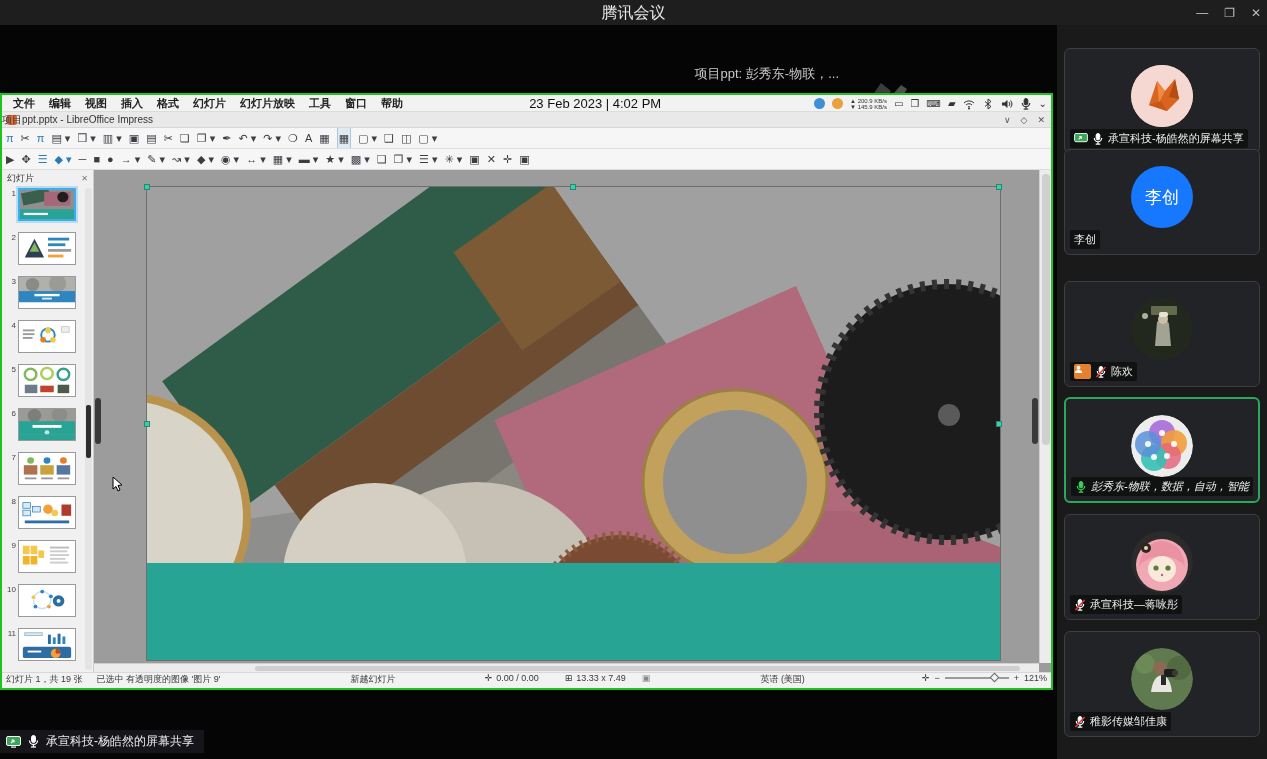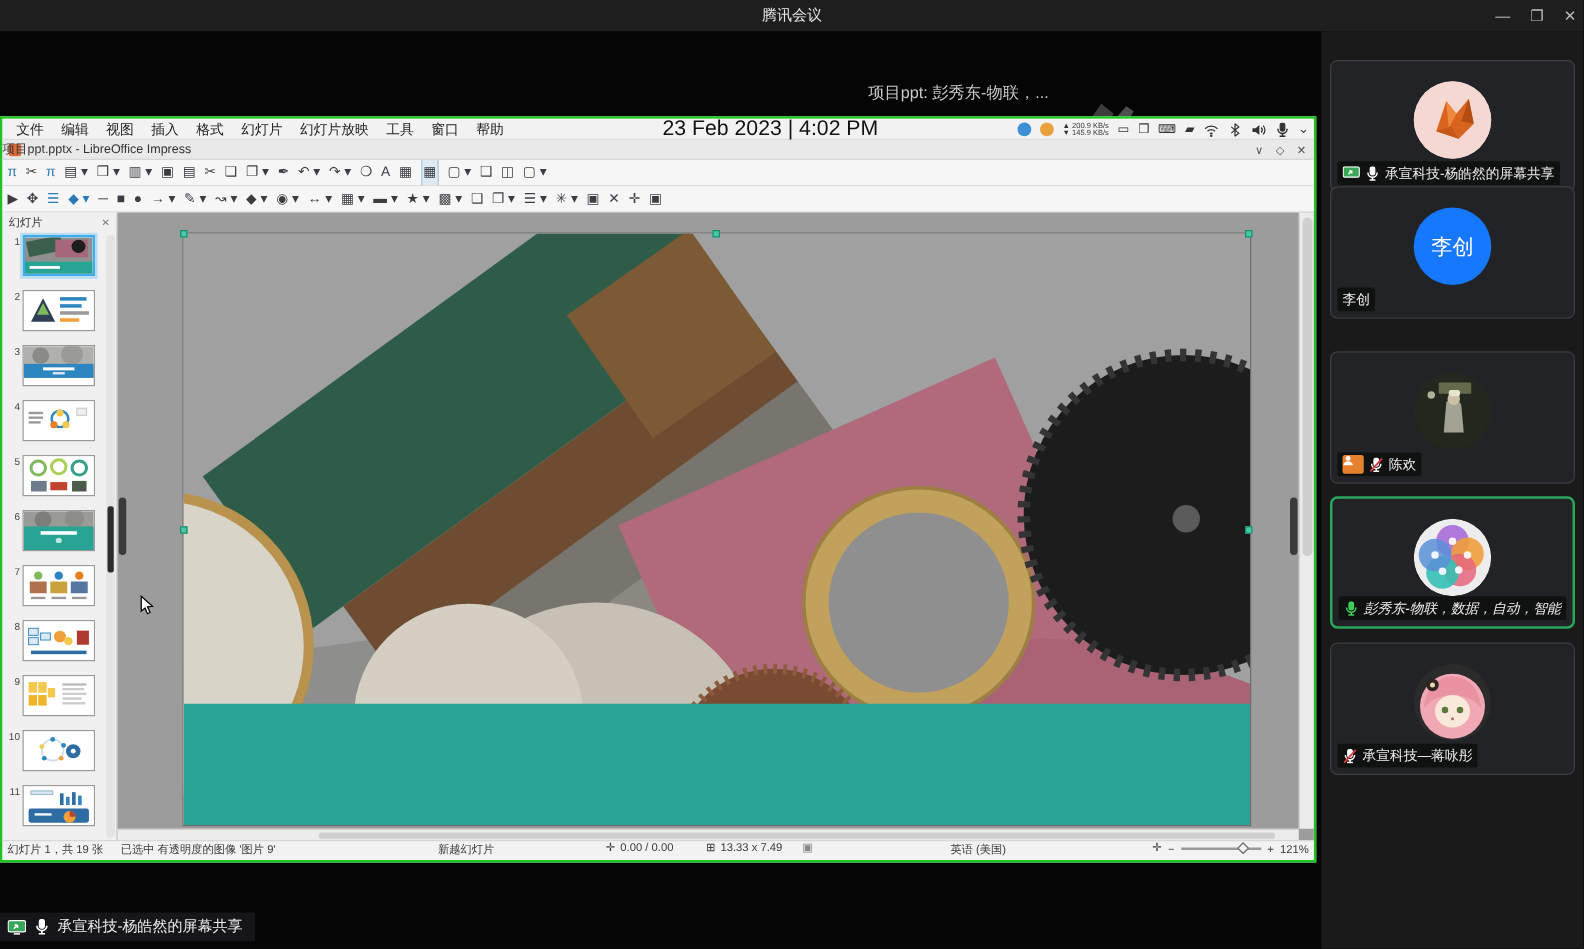--- a/index.html
+++ b/index.html
@@ -2,36 +2,36 @@
 <html><head>
 <meta charset="utf-8">
 <style>
   * { margin:0; padding:0; box-sizing:border-box; }
   html,body { background:#000; }
   body { font-family:"Liberation Sans","DejaVu Sans",sans-serif; }
   .app { position:relative; width:1267px; height:759px; background:#0a0a0a; overflow:hidden; }
 
   
   .tm-titlebar { position:absolute; left:0; top:0; width:1267px; height:25px; background:#1e1e1e; color:#e8e8e8; }
-  .tm-title { position:absolute; left:0; right:0; top:0; height:25px; line-height:25px; text-align:center; font-size:12px; }
+  .tm-title { position:absolute; left:0; right:0; top:0; height:25px; line-height:25px; text-align:center; font-size:16px; }
   .tm-controls { position:absolute; right:6px; top:0; height:25px; display:flex; align-items:center; gap:16px; color:#bdbdbd; font-size:12px; }
   .tm-controls span { cursor:default; }
 
   
   .stage { position:absolute; left:0; top:25px; width:1057px; height:734px; background:#050505; }
   .speaking { position:absolute; top:40px; right:218px; color:#c9c9c9; font-size:13px; }
   .watermark { position:absolute; top:52px; right:138px; width:58px; height:40px; opacity:.85; }
 
   
   .share-frame { position:absolute; left:0; top:68px; width:1053px; height:597px; border:2px solid #1dc41d; background:#f1f1f1; display:flex; flex-direction:column; }
 
   .lo-menubar { height:17px; background:#f2f2f2; border-bottom:1px solid #dcdcdc; position:relative; display:flex; align-items:center; font-size:11px; color:#222; }
   .lo-menu-items { display:flex; gap:0; padding-left:4px; }
-  .lo-menu-items .mi { padding:0 7px; white-space:nowrap; }
-  .lo-clock { position:absolute; left:50%; transform:translateX(2%); font-size:17px; color:#111; white-space:nowrap; }
+  .lo-menu-items .mi { padding:0 7px; white-space:nowrap;font-weight:bold; }
+  .lo-clock { position:absolute; left:50%; transform:translateX(2%); font-size:13px; color:#111; white-space:nowrap; }
   .lo-tray { position:absolute; right:4px; top:0; height:17px; display:flex; align-items:center; gap:7px; }
   .tray-dot { width:11px; height:11px; border-radius:50%; }
   .net-col { display:flex; flex-direction:column; line-height:6px; font-size:6px; color:#333; }
   .net-col span { white-space:nowrap; }
   .tray-glyph { font-size:10px; color:#333; line-height:17px; }
   .tray-svg { width:12px; height:12px; display:block; }
 
   .lo-titlebar { height:16px; background:#e9e9e9; border-bottom:1px solid #d7d7d7; position:relative; font-size:10px; color:#333; }
   .lo-app-icon { position:absolute; left:5px; top:3px; width:10px; height:10px; background:#e06c3a; border-radius:2px; }
   .lo-doc-title { position:absolute; left:0; right:0; text-align:left; line-height:16px; }
@@ -621,14 +621,35 @@
       </div>
       <div class="nbadge">
         <svg class="ic" width="12" height="12" viewBox="0 0 13 13">
           <use href="#mic-shape" fill="#fff" stroke="#fff"></use>
           <line x1="1.5" y1="12" x2="11.5" y2="1" stroke="#e23b3b" stroke-width="1.6"></line>
         </svg>
         <span>承宣科技—蒋咏彤</span>
       </div>
     </div>
 
+    <div class="tile" style="top:606px">
+      <div class="avatar">
+        <svg width="62" height="62" viewBox="0 0 62 62">
+          <circle cx="31" cy="31" r="31" fill="#5f7a4e"></circle>
+          <circle cx="14" cy="16" r="10" fill="#729258" opacity="0.7"></circle>
+          <circle cx="48" cy="20" r="12" fill="#4e663f" opacity="0.8"></circle>
+          <circle cx="29" cy="20" r="7" fill="#8a6a52"></circle>
+          <path d="M20 44 q2 -16 11 -17 q8 1 10 17 z" fill="#e8e6e0"></path>
+          <rect x="33" y="21" width="12" height="8" rx="2" fill="#1e1e1e"></rect>
+          <circle cx="44" cy="25" r="3" fill="#3a3a3a"></circle>
+          <rect x="30" y="27" width="5" height="10" fill="#2a2a2a"></rect>
+        </svg>
+      </div>
+      <div class="nbadge">
+        <svg class="ic" width="12" height="12" viewBox="0 0 13 13">
+          <use href="#mic-shape" fill="#fff" stroke="#fff"></use>
+          <line x1="1.5" y1="12" x2="11.5" y2="1" stroke="#e23b3b" stroke-width="1.6"></line>
+        </svg>
+        <span>稚影传媒邹佳康</span>
+      </div>
+    </div>
   </div>
 </div>
 
 </body></html>

